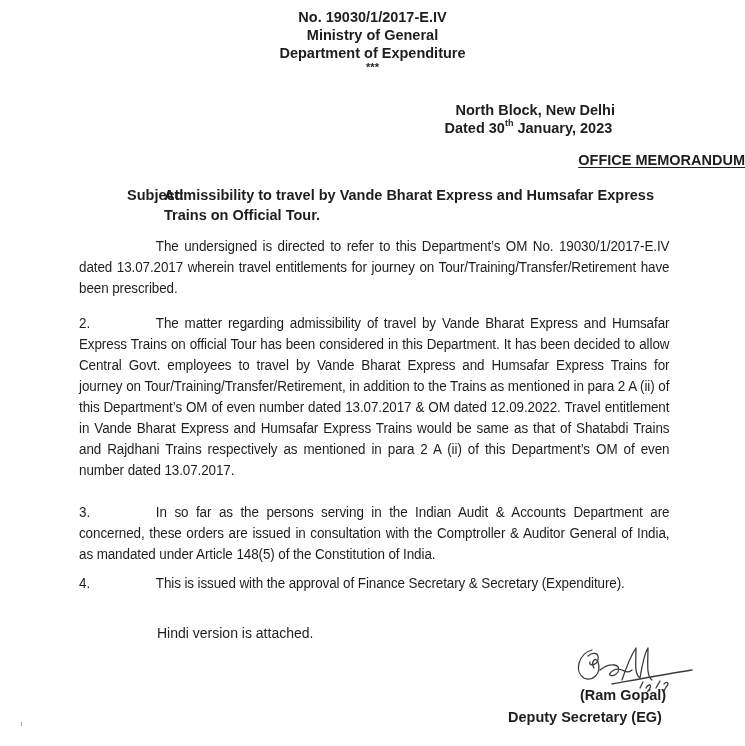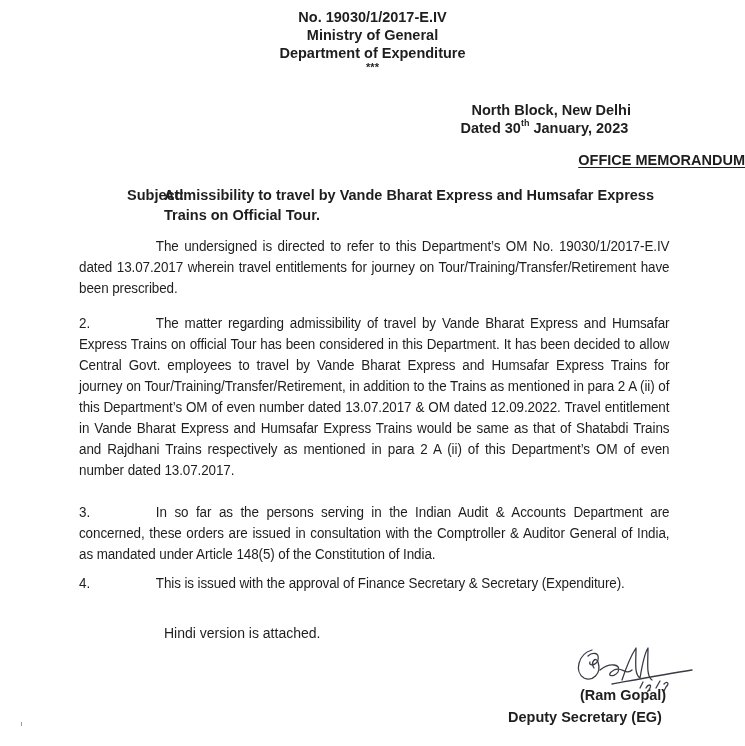--- a/index.html
+++ b/index.html
@@ -11,21 +11,21 @@
     width: 745px;
     height: 746px;
     position: relative;
     overflow: hidden;
     font-family: "Liberation Sans", "DejaVu Sans", sans-serif;
     color: #1e1e1e;
   }
   .page {
     position: absolute;
     left: 0; top: 0;
-    width: 695px; height: 746px; padding-left: 16px;
+    width: 695px; height: 746px;
   }
   .header-block {
     position: absolute;
     top: 8px;
     left: 0;
     width: 745px;
     text-align: center;
     font-weight: bold;
     font-size: 14.5px;
     line-height: 18px;
@@ -82,21 +82,21 @@
   }
   .para .num { display: inline-block; width: 80px; }
   .para .indent { display: inline-block; width: 80px; }
   .p1 { top: 236px; }
   .p2 { top: 313px; }
   .p3 { top: 502px; }
   .p4 { top: 573px; }
   .hindi {
     position: absolute;
     top: 625px;
-    left: 164px;
+    left: 157px;
     font-size: 14px;
   }
   .signature {
     position: absolute;
     left: 570px;
     top: 640px;
     width: 130px;
     height: 60px;
   }
   .sign-name {

